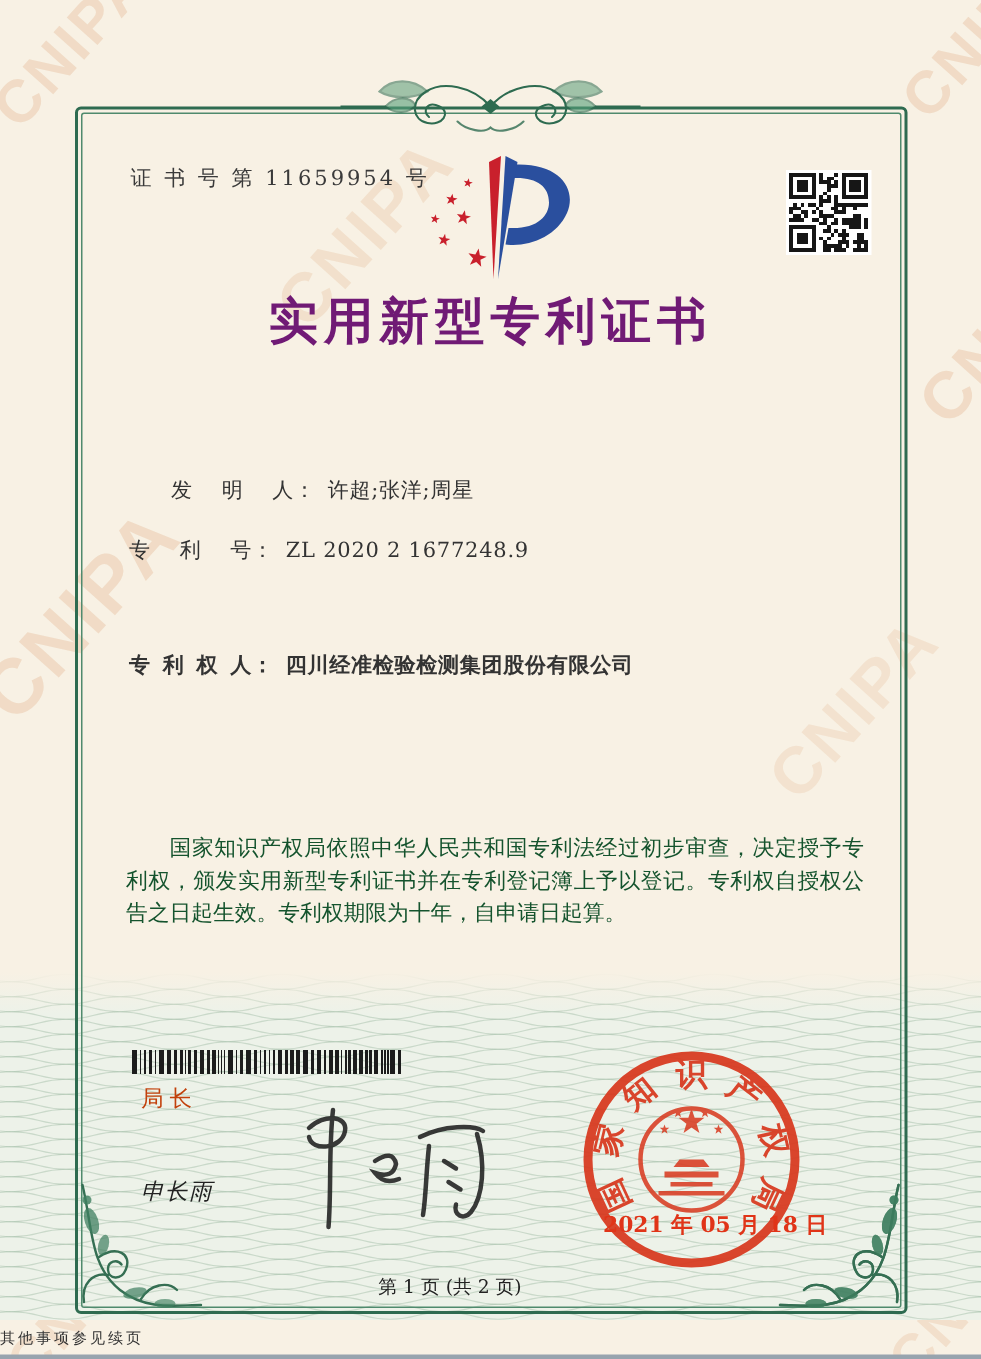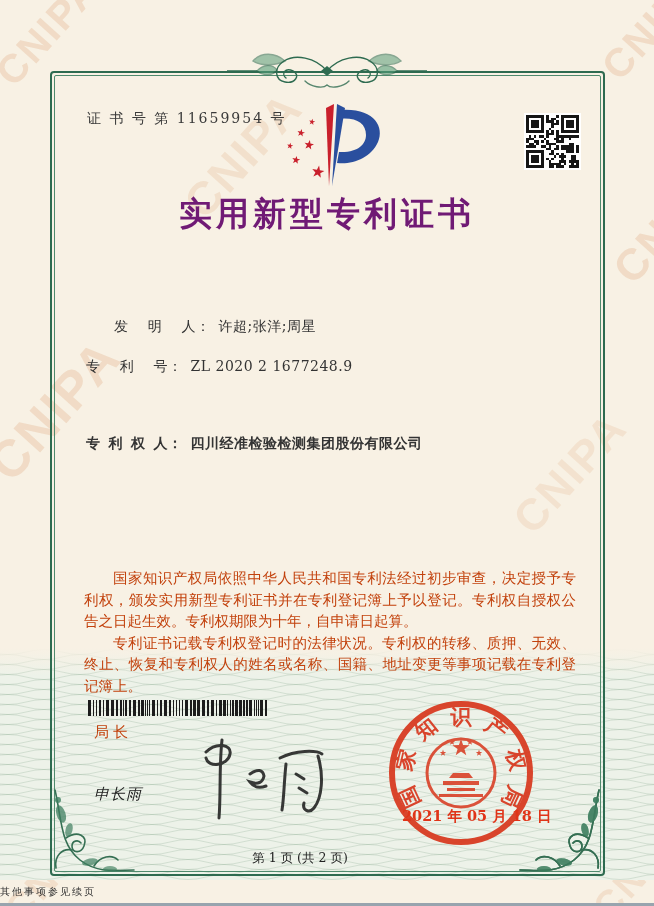--- a/index.html
+++ b/index.html
@@ -19,22 +19,22 @@
   #corner-right{left:518px;transform:scaleX(-1);}
   .cert-no{position:absolute;left:87px;top:110px;font-size:14px;letter-spacing:2px;color:#3a3a3a;}
   #logo{position:absolute;left:276px;top:100px;}
   #qr{position:absolute;left:524px;top:113px;}
   .title{position:absolute;left:0;top:192px;width:100%;text-align:center;
          font-size:33px;font-weight:700;letter-spacing:4px;color:#701a75;}
   .frow{position:absolute;left:86px;font-size:14px;letter-spacing:0.5px;color:#333;white-space:nowrap;}
   .flabel{display:inline-block;width:82px;text-align:justify;text-align-last:justify;}
   .fvalue{margin-left:8px;}
   .auth2{position:absolute;left:330px;top:0;}
-  .para-block{position:absolute;left:84px;top:568px;width:492px;font-size:14.5px;
-              line-height:21.5px;text-align:justify;color:#c2410c;}
+  .para-block{position:absolute;left:84px;top:556px;width:492px;font-size:14.5px;
+              line-height:21.5px;text-align:justify;color:#14532d;}
   .para-block p{margin:0;text-indent:2em;}
   #barcode{position:absolute;left:88px;top:700px;}
   .signer-title{position:absolute;left:94px;top:723px;font-size:15px;letter-spacing:4px;color:#c2410c;}
   .signer-name{position:absolute;left:94px;top:785px;font-size:15px;letter-spacing:1px;color:#222;font-style:italic;}
   #signature{position:absolute;left:192px;top:736px;}
   #seal{position:absolute;left:377px;top:689px;opacity:0.93;}
   #seal text{font-size:21px;font-weight:700;fill:#d8381e;text-anchor:middle;dominant-baseline:central;
              font-family:"DejaVu Serif","Liberation Serif",serif;}
   .seal-date{position:absolute;left:402px;top:807px;font-size:14.5px;color:#e03418;
              font-weight:600;white-space:nowrap;}
@@ -412,21 +412,20 @@
   </div>
   <div class="frow" style="top:358px;">
     <span class="flabel">专利号</span><span>：</span><span class="fvalue">ZL 2020 2 1677248.9</span>
   </div>
   <div class="frow" style="top:435px;font-weight:bold;">
     <span class="flabel">专利权人</span><span>：</span><span class="fvalue">四川经准检验检测集团股份有限公司</span>
   </div>
 
   <div class="para-block">
     <p>国家知识产权局依照中华人民共和国专利法经过初步审查，决定授予专利权，颁发实用新型专利证书并在专利登记簿上予以登记。专利权自授权公告之日起生效。专利权期限为十年，自申请日起算。</p>
-    <p>专利证书记载专利权登记时的法律状况。专利权的转移、质押、无效、终止、恢复和专利权人的姓名或名称、国籍、地址变更等事项记载在专利登记簿上。</p>
   </div>
 
   <svg id="barcode" width="180" height="16" viewBox="0 0 180 16" shape-rendering="crispEdges">
       <rect x="0" y="0" width="3" height="16" fill="#1c1c1c"></rect>
       <rect x="5" y="0" width="1" height="16" fill="#1c1c1c"></rect>
       <rect x="8" y="0" width="1" height="16" fill="#1c1c1c"></rect>
       <rect x="11" y="0" width="2" height="16" fill="#1c1c1c"></rect>
       <rect x="15" y="0" width="1" height="16" fill="#1c1c1c"></rect>
       <rect x="18" y="0" width="3" height="16" fill="#1c1c1c"></rect>
       <rect x="23" y="0" width="3" height="16" fill="#1c1c1c"></rect>

